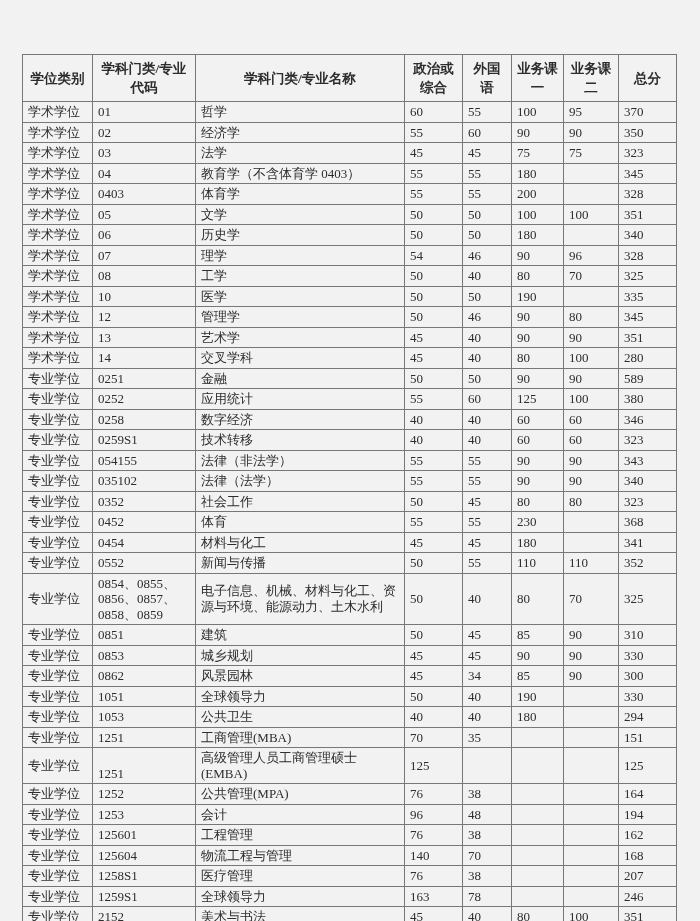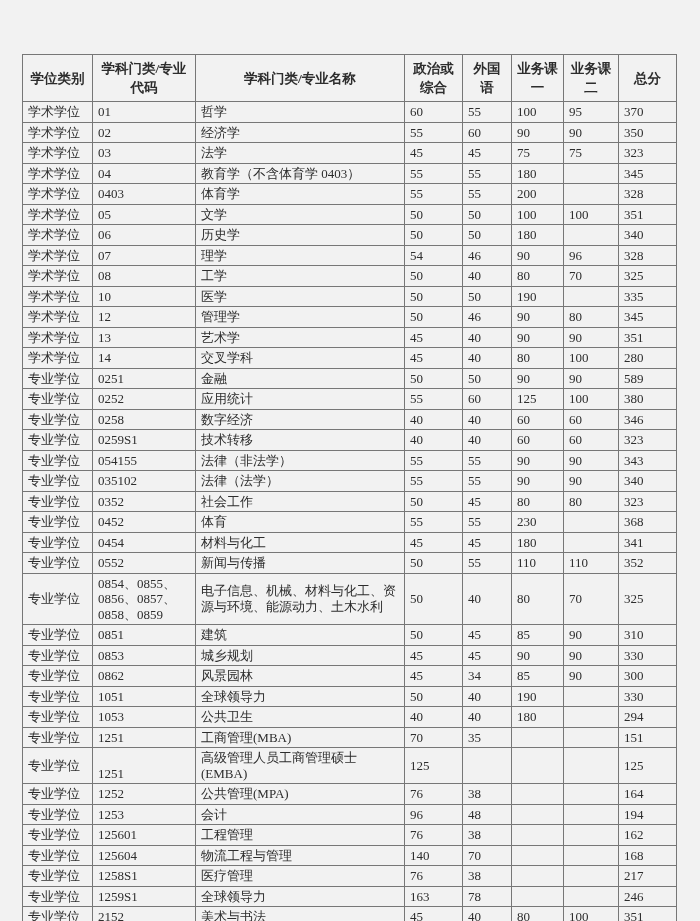--- a/index.html
+++ b/index.html
@@ -439,21 +439,21 @@
           <td>168</td>
         </tr>
         <tr>
           <td>专业学位</td>
           <td>1258S1</td>
           <td>医疗管理</td>
           <td>76</td>
           <td>38</td>
           <td></td>
           <td></td>
-          <td>217</td>
+          <td>207</td>
         </tr>
         <tr>
           <td>专业学位</td>
           <td>1259S1</td>
           <td>全球领导力</td>
           <td>163</td>
           <td>78</td>
           <td></td>
           <td></td>
           <td>246</td>

